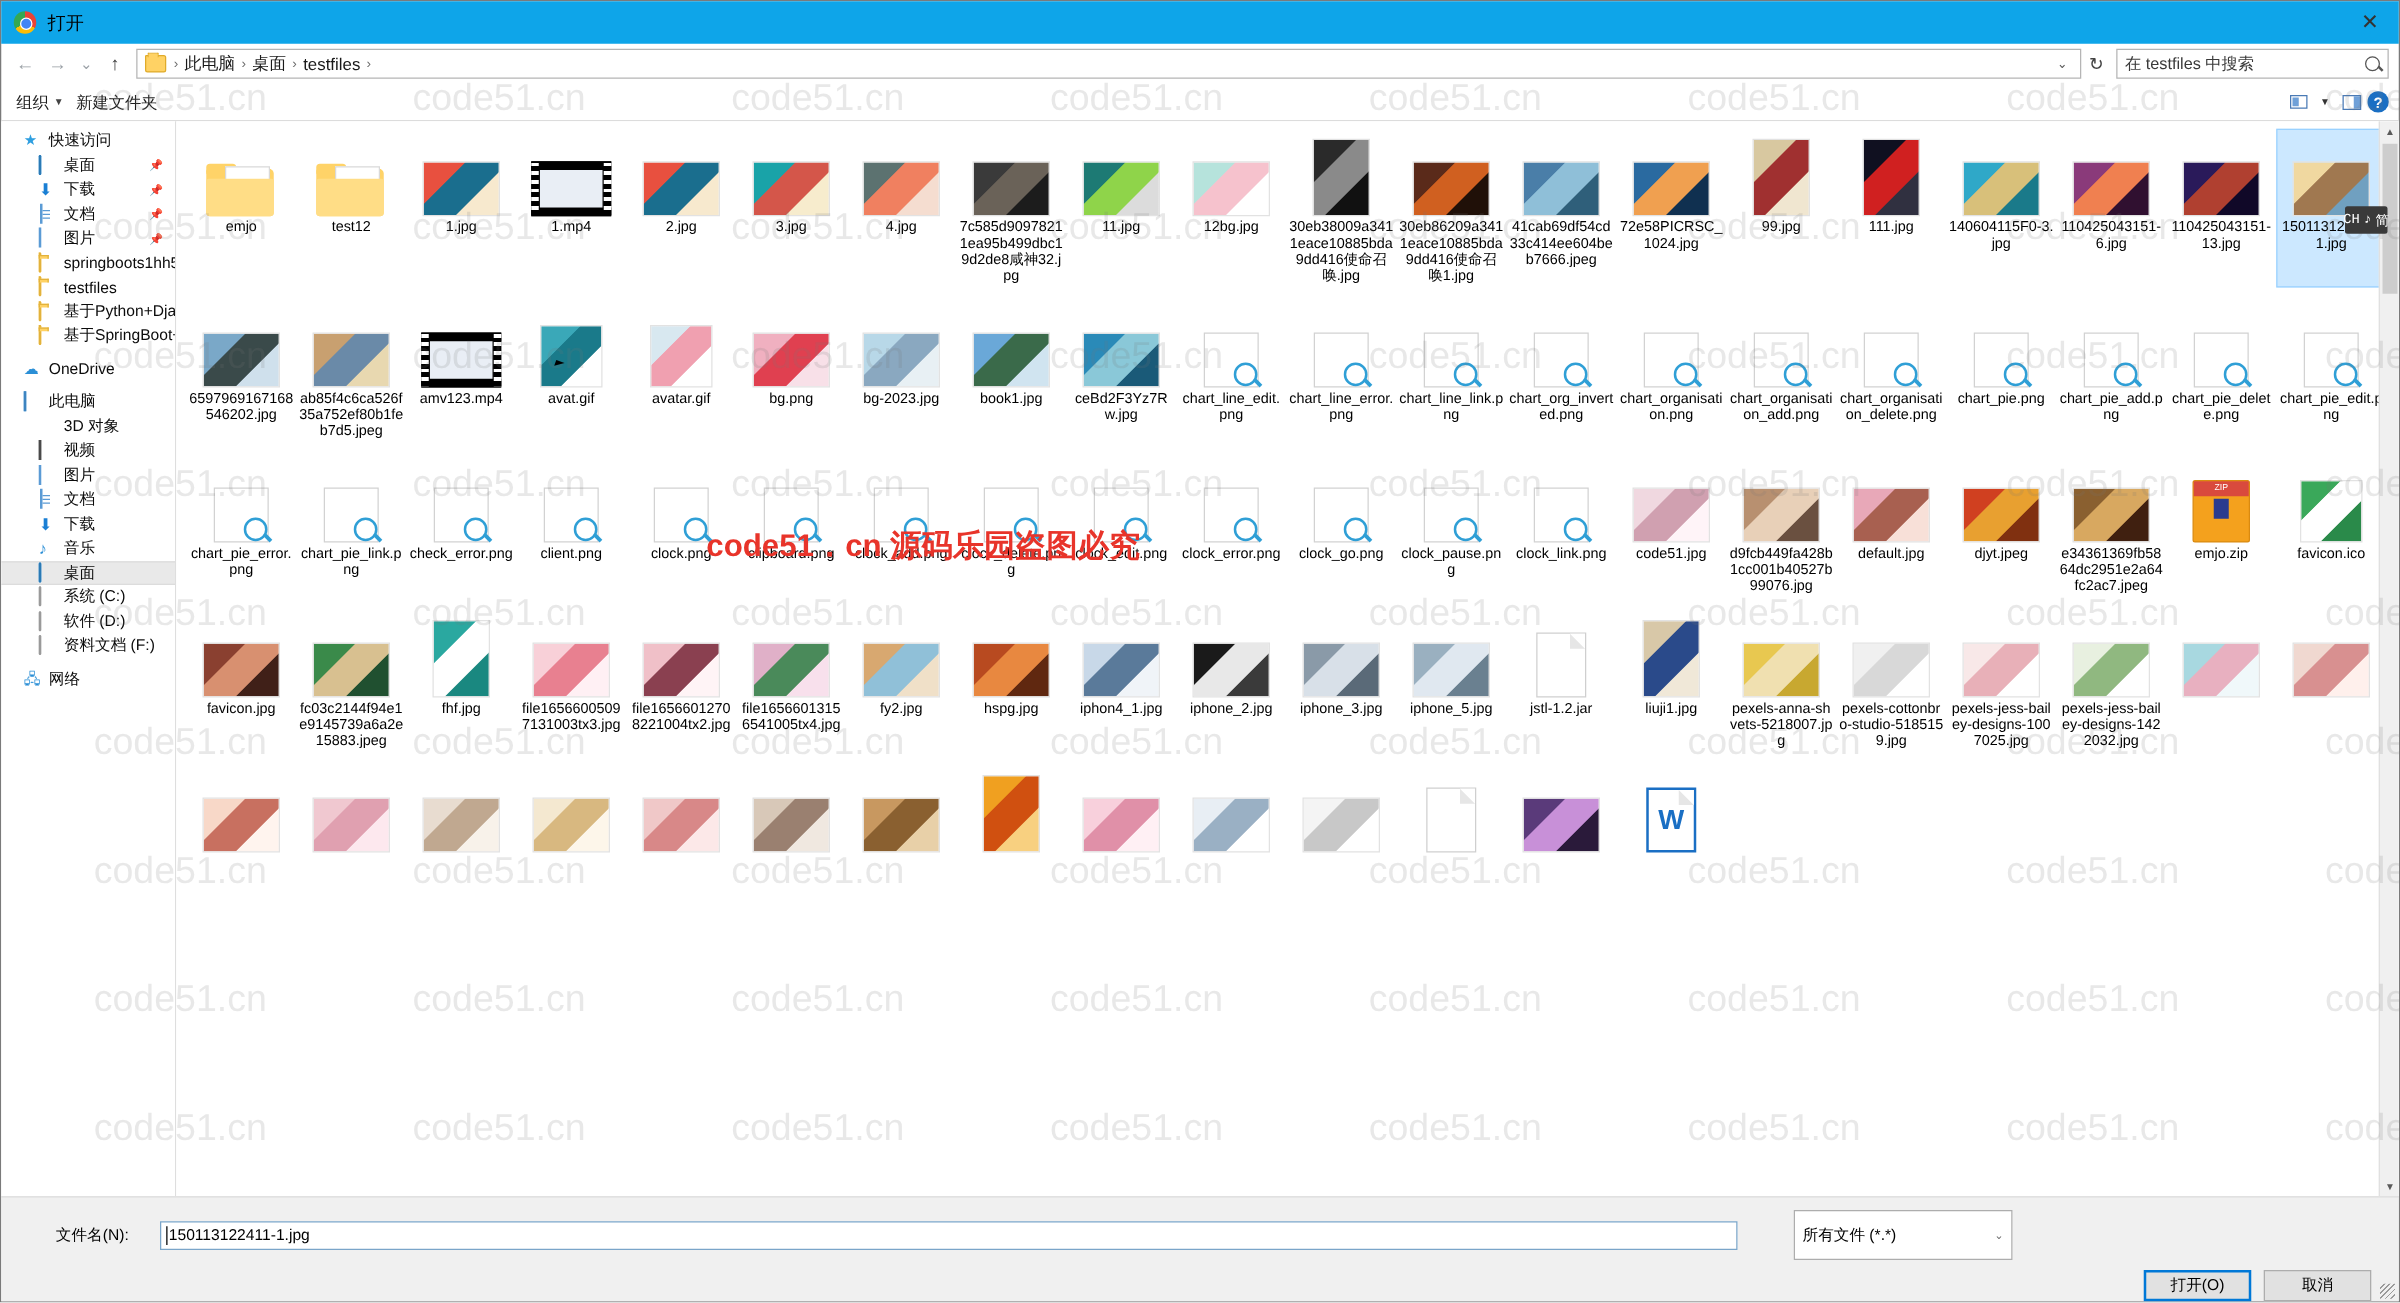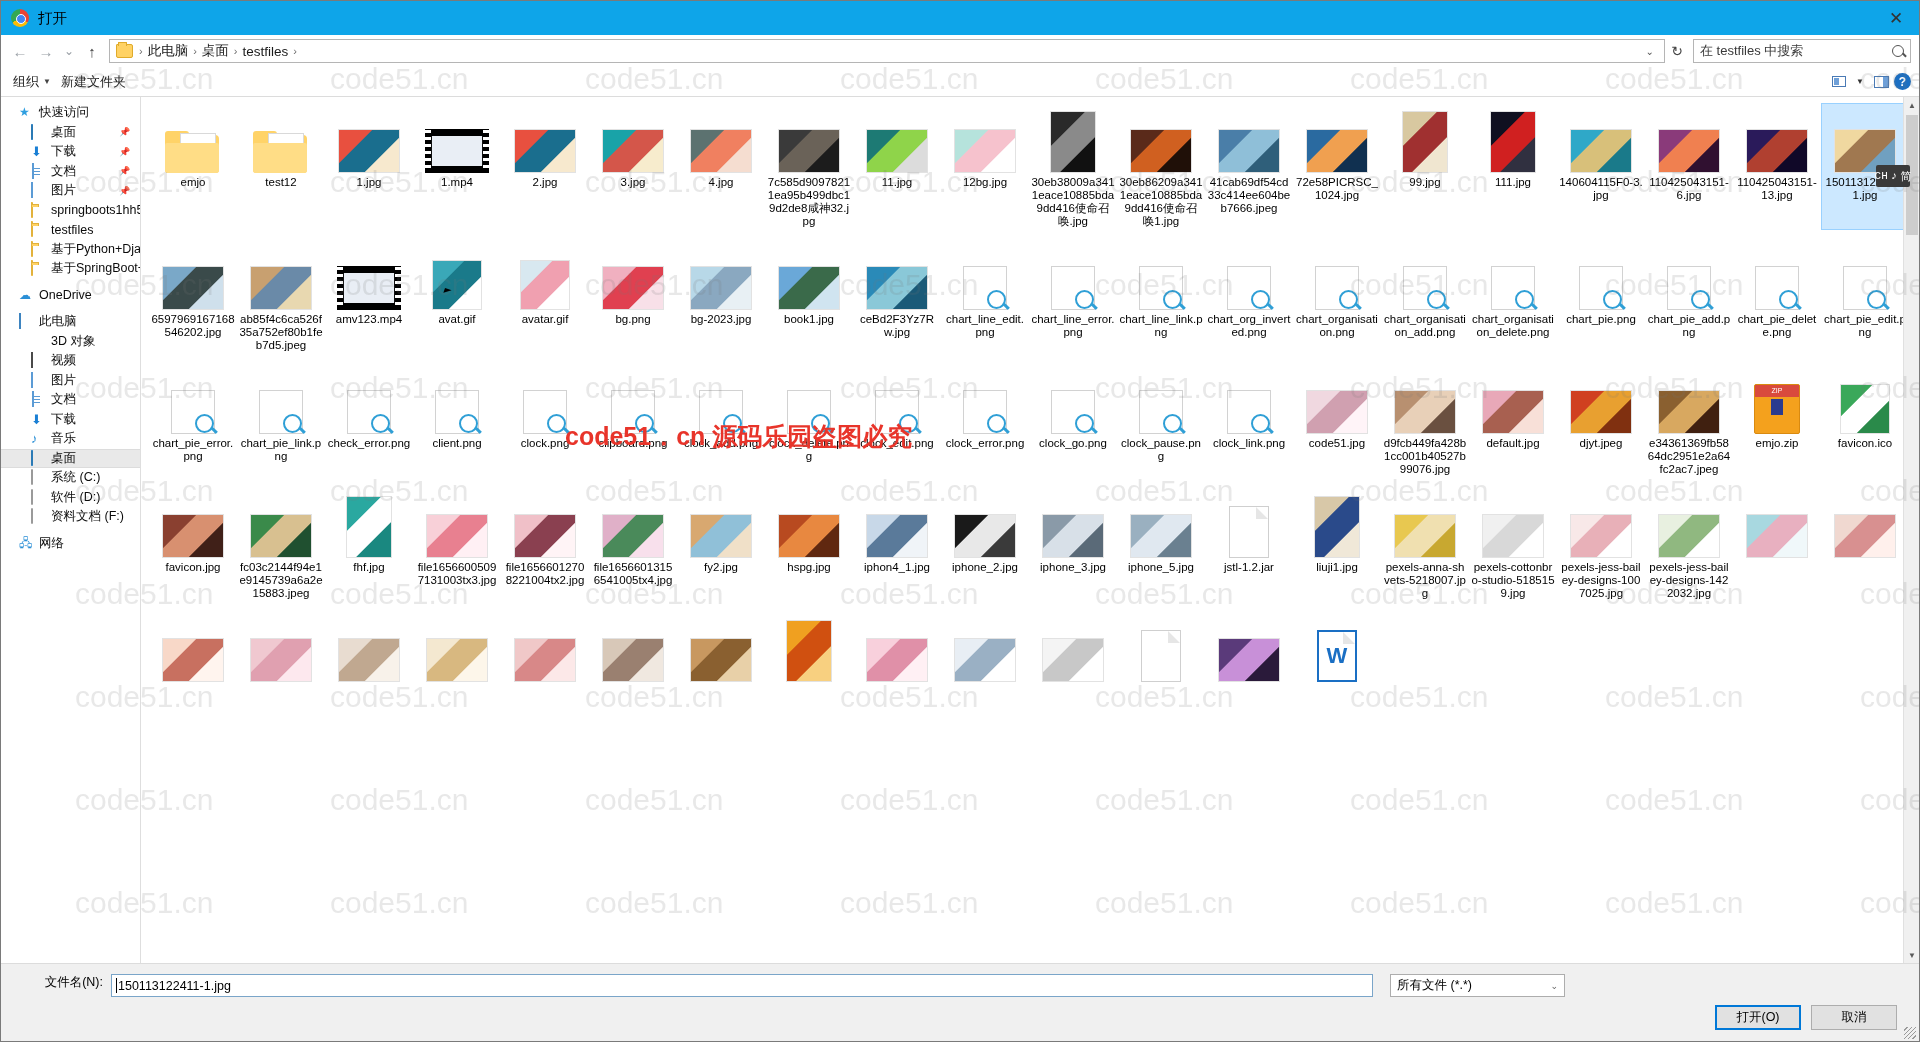--- a/index.html
+++ b/index.html
@@ -142,26 +142,26 @@
 
   
   .vscroll { position:absolute; right:0; top:0; bottom:0; width:16px; background:#f0f0f0;
              border-left:1px solid #e0e0e0; }
   .vscroll .thumbv { position:absolute; top:0; left:2px; width:12px; height:120px; background:#cdcdcd; border-radius:0; }
   .vscroll .arrow { position:absolute; left:0; width:16px; height:16px; color:#5a5a5a; font-size:8px;
                     display:flex; align-items:center; justify-content:center; }
 
   
   .footer { flex:0 0 78px; border-top:1px solid #dcdcdc; background:#f0f0f0; position:relative; }
-  .fn-row { display:flex; padding:10px 0 0 0; }
+  .fn-row { display:flex; align-items:center; padding:10px 0 0 0;gap:17px; }
   .fn-label { width:110px; text-align:right; font-size:12.5px; padding-right:8px; color:#000; }
   .fn-input { flex:1; height:23px; border:1px solid #7aa5c9; background:#fff; font-size:12.5px;
               padding:2px 4px; color:#000; display:flex; align-items:center; max-width:1262px; }
   .fn-caret { width:1px; height:15px; background:#000; margin-right:1px; }
-  .filter-select { width:175px; height:23px; border:1px solid #adadad; background:#fff; margin-left:17px;
+  .filter-select { width:175px; height:40px; border:1px solid #adadad; background:#fff; margin-left:28px;
                    font-size:12.5px; display:flex; align-items:center; padding:0 6px; color:#000; }
   .filter-select .car { margin-left:auto; font-size:9px; color:#666; }
   .btn-row { display:flex; justify-content:flex-end; gap:10px; padding:8px 22px 0 0; }
   .btn { width:86px; height:25px; font-size:12.5px; display:flex; align-items:center; justify-content:center;
          background:#e1e1e1; border:1px solid #adadad; color:#000; }
   .btn.primary { border:2px solid #0078d7; background:#e1e1e1; }
   .grip { position:absolute; right:3px; bottom:2px; width:12px; height:12px;
           background:repeating-linear-gradient(135deg,transparent 0 2px,#9a9a9a 2px 3px); }
 
   

